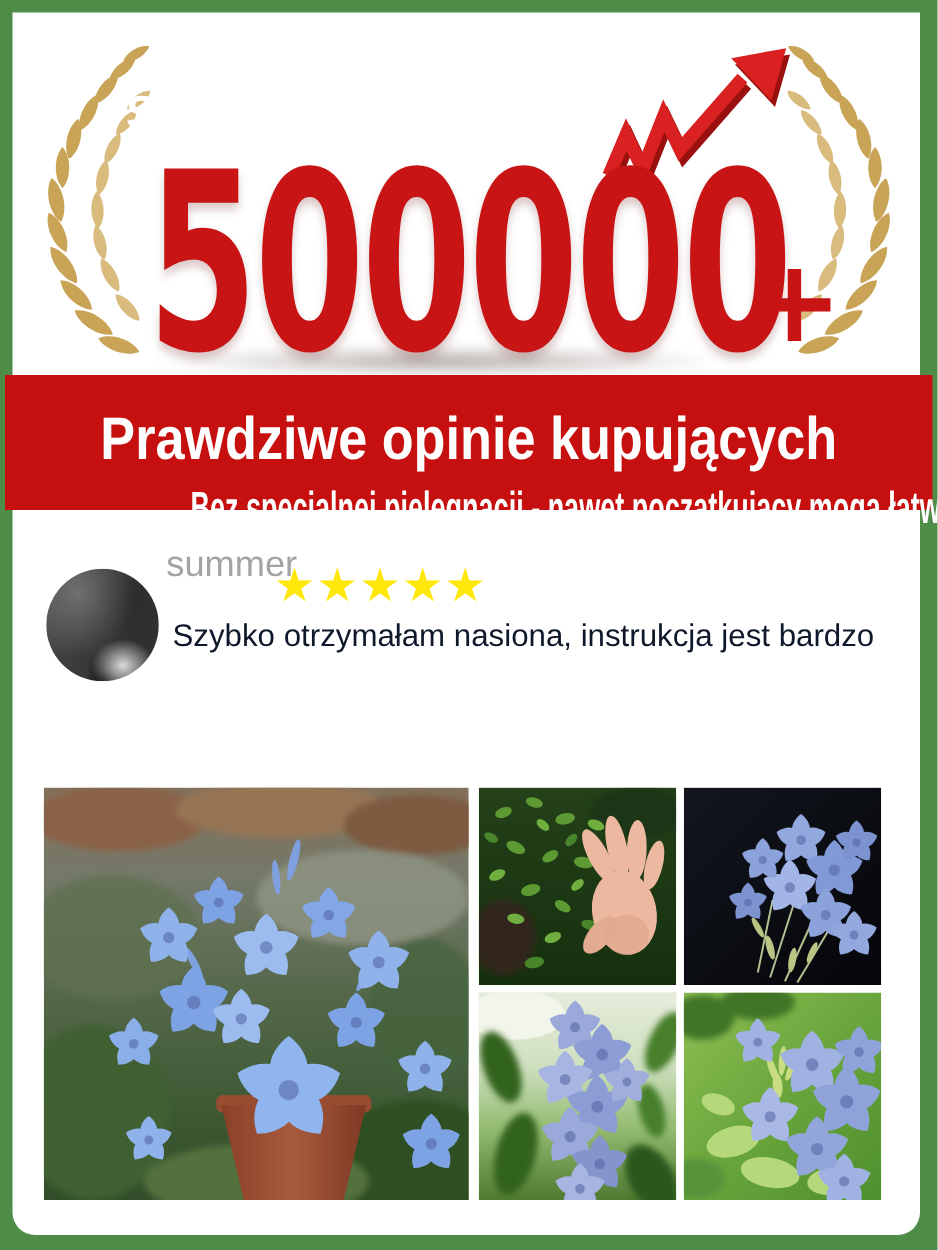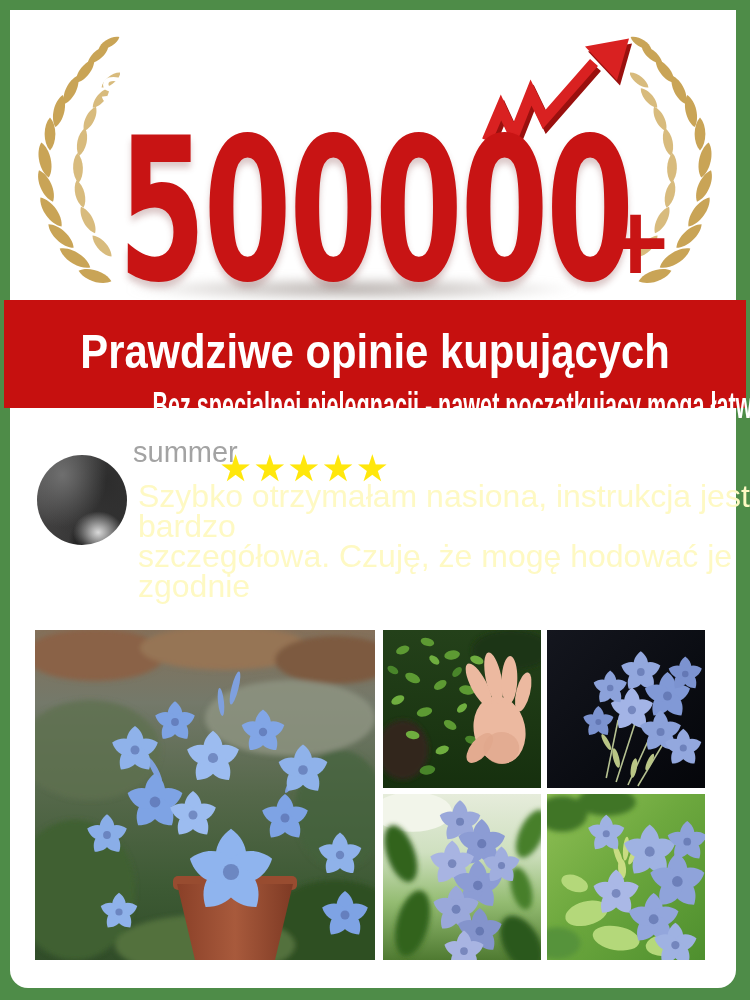--- a/index.html
+++ b/index.html
@@ -60,21 +60,21 @@
     position:absolute;left:37px;top:455px;width:90px;height:90px;border-radius:50%;
     background:
       radial-gradient(36px 30px at 68% 86%, #d9d9d9 0%, rgba(217,217,217,0) 70%),
       radial-gradient(22px 34px at 52% 98%, #111 0%, rgba(17,17,17,0) 70%),
       radial-gradient(60px 70px at 28% 22%, #6f6f6f 0%, rgba(110,110,110,0) 75%),
       radial-gradient(80px 90px at 75% 30%, #2c2c2c 0%, rgba(44,44,44,0) 80%),
       linear-gradient(135deg,#585858 0%,#403f3f 45%,#2e2e2e 100%);
   }
   .username{position:absolute;left:133px;top:436px;font-size:29px;color:#a3a3a3;}
   .stars{position:absolute;left:219px;top:447px;font-size:37px;color:#ffe70c;letter-spacing:1px;line-height:1.2;}
-  .review-text{position:absolute;left:138px;top:481px;font-size:32px;line-height:30px;color:#fef9c3;}
+  .review-text{position:absolute;left:138px;top:494px;font-size:25px;line-height:30px;color:#0f172a;}
   
   .gallery{position:absolute;left:35px;top:630px;width:670px;height:330px;display:flex;gap:8px;}
   .photo{position:relative;overflow:hidden;background:#dfe5d8;}
   .photo svg{display:block;width:100%;height:100%;}
   .photo-large{width:340px;height:330px;flex:0 0 auto;}
   .grid{flex:1;display:grid;grid-template-columns:1fr 1fr;grid-template-rows:158px 166px;gap:6px;}
   .defs-holder{position:absolute;width:0;height:0;overflow:hidden;}
 </style>
 </head>
 <body>
@@ -171,21 +171,20 @@
   <div class="banner">
     <div class="banner-title">Prawdziwe opinie kupujących</div>
     <div class="banner-sub">Bez specjalnej pielęgnacji - nawet początkujący mogą łatwo uprawiać</div>
   </div>
 
   <div class="avatar"></div>
   <div class="username">summer</div>
   <div class="stars">★★★★★</div>
   <div class="review-text">
     <div>Szybko otrzymałam nasiona, instrukcja jest bardzo</div>
-    <div>szczegółowa. Czuję, że mogę hodować je zgodnie</div>
   </div>
 
   <div class="gallery">
 
     <div class="photo photo-large">
       <svg viewBox="0 0 340 330" preserveAspectRatio="none">
         <defs>
           <linearGradient id="p1bg" x1="0" y1="0" x2="0" y2="1">
             <stop offset="0" stop-color="#84705a"></stop>
               <stop offset=".22" stop-color="#74796a"></stop>

